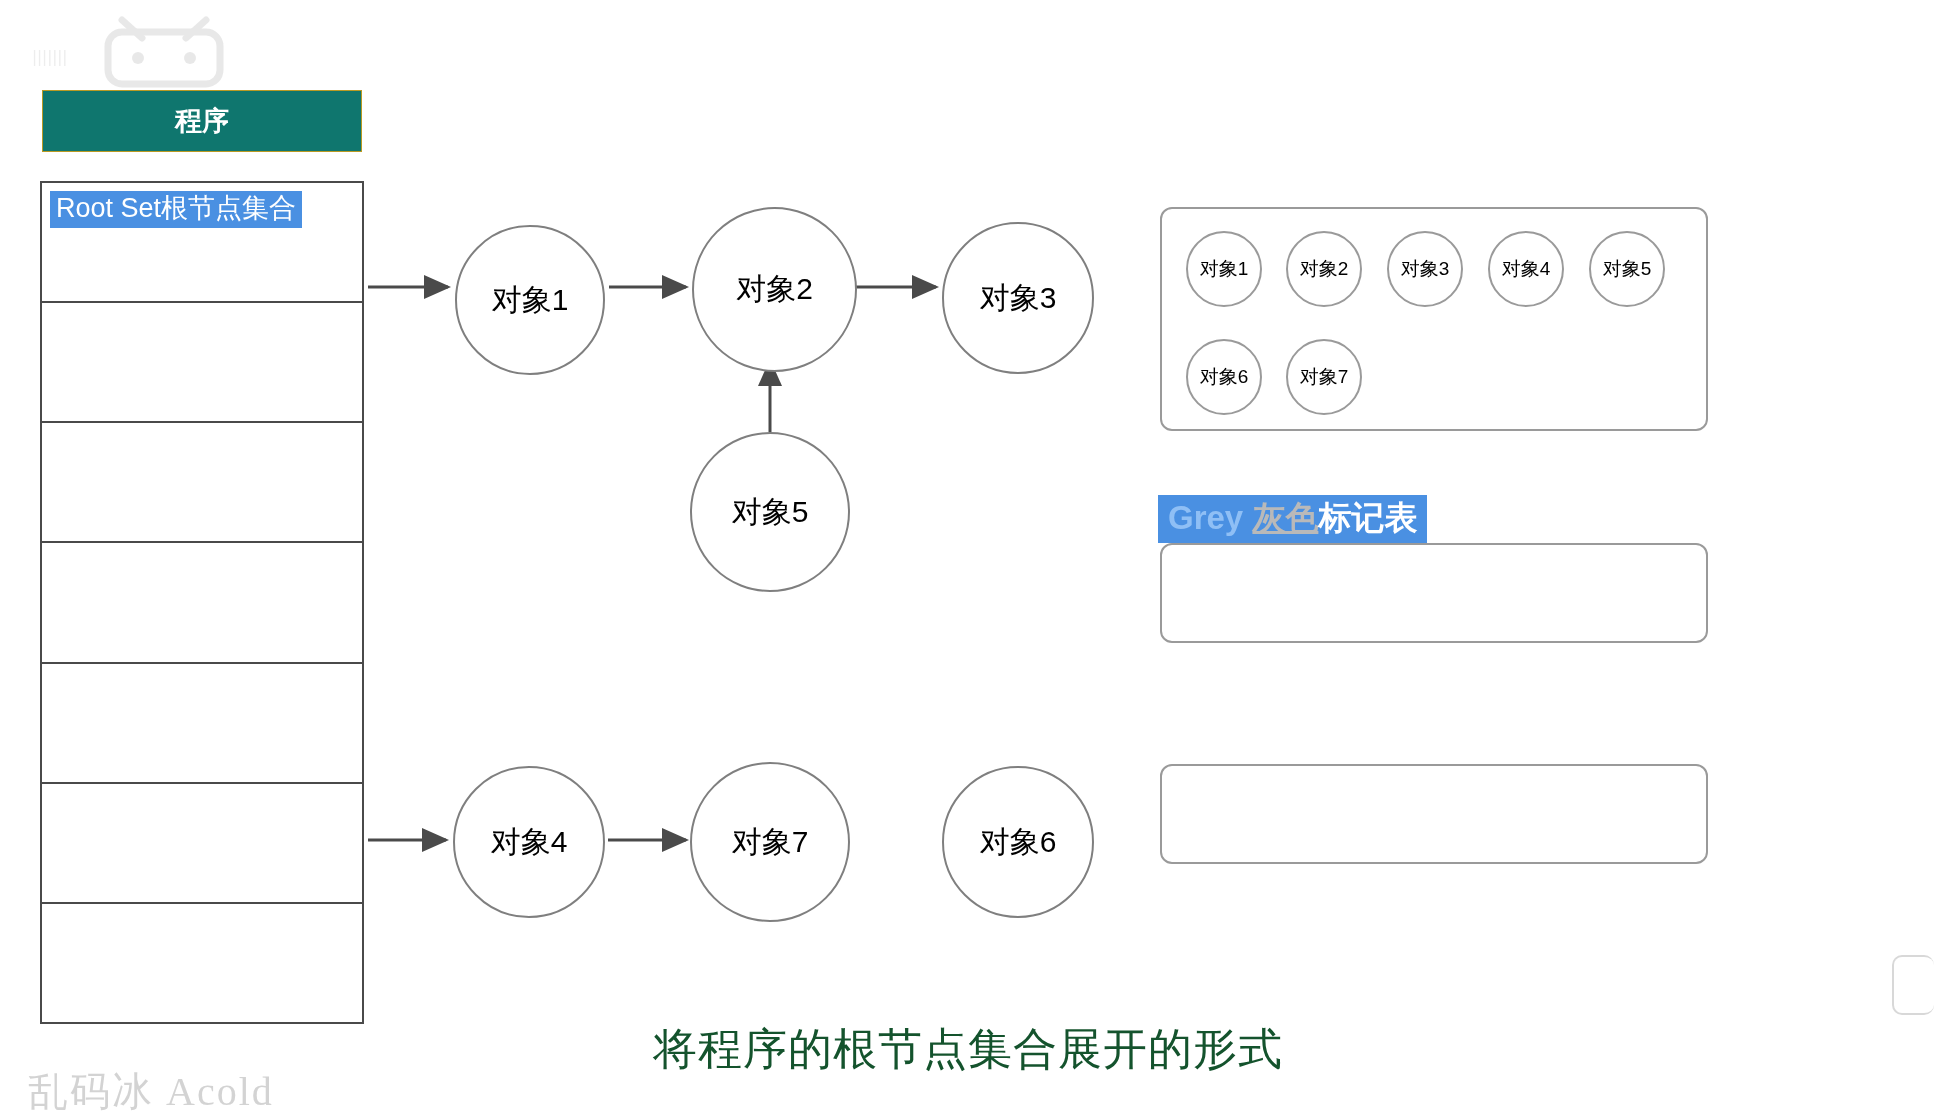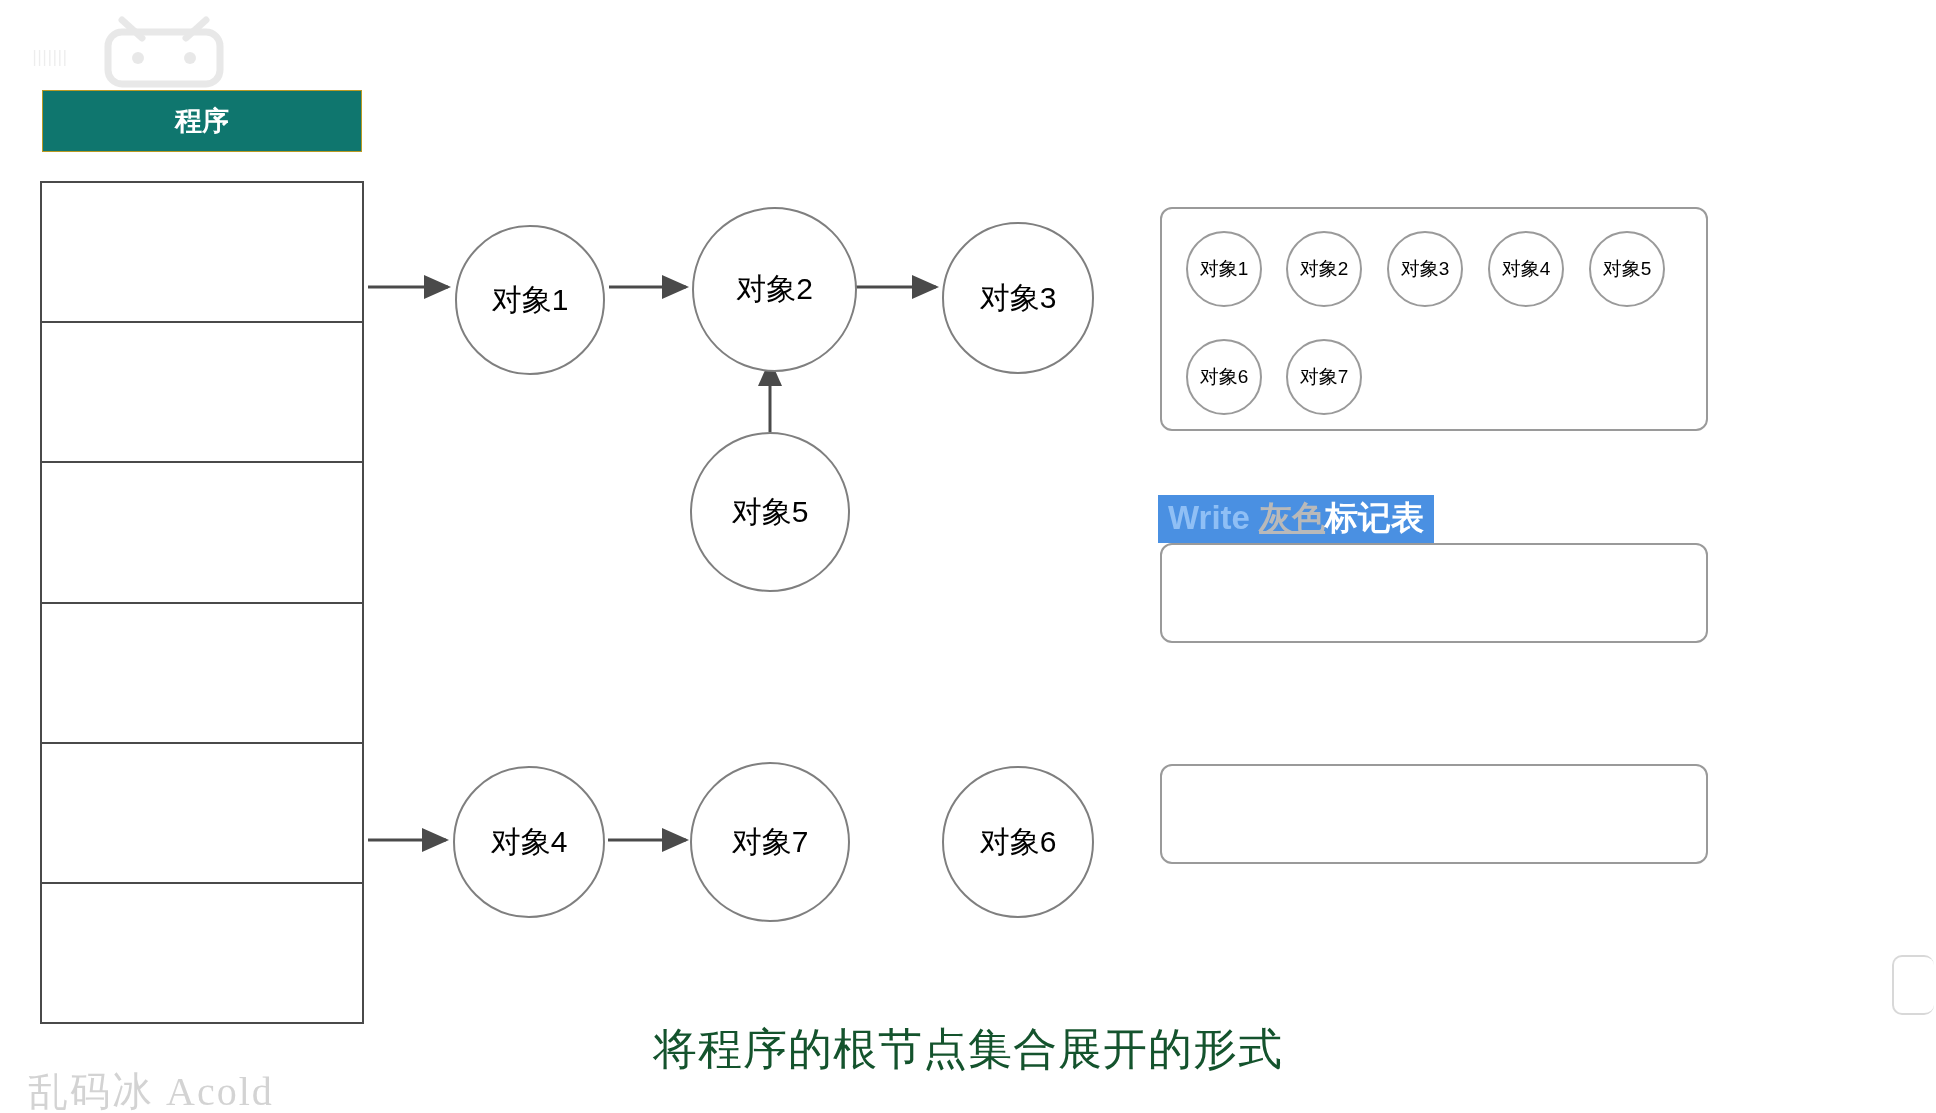--- a/index.html
+++ b/index.html
@@ -193,20 +193,23 @@
         <text x="2" y="52">|||||||</text>
       </g>
     </svg>
   </div>
   <div class="wm-text">乱码冰 Acold</div>
   <div class="wm-right"></div>
 
   <div class="prog-box">程序</div>
 
   <div class="rootset-table">
+    <div class="rootset-row">
+      <div class="rootset-label">Root Set根节点集合</div>
+    </div>
     <div class="rootset-row"></div>
     <div class="rootset-row"></div>
     <div class="rootset-row"></div>
     <div class="rootset-row"></div>
     <div class="rootset-row"></div>
     <div class="rootset-row"></div>
   </div>
 
   <svg class="arrow-svg" xmlns="http://www.w3.org/2000/svg">
     <defs>
@@ -240,21 +243,21 @@
     <div class="chip" style="left:24px;  top:22px;">对象1</div>
     <div class="chip" style="left:124px; top:22px;">对象2</div>
     <div class="chip" style="left:225px; top:22px;">对象3</div>
     <div class="chip" style="left:326px; top:22px;">对象4</div>
     <div class="chip" style="left:427px; top:22px;">对象5</div>
     <div class="chip" style="left:24px;  top:130px;">对象6</div>
     <div class="chip" style="left:124px; top:130px;">对象7</div>
   </div>
 
   <div class="mark-title grey-title" style="left:1158px; top:495px;">
-    <span class="en">Write </span><span class="cn-grey">灰色</span><span class="cn">标记表</span>
+    <span class="en">Grey </span><span class="cn-grey">灰色</span><span class="cn">标记表</span>
   </div>
   <div class="mark-box" style="left:1160px; top:543px; width:548px; height:100px;"></div>
 
   <div class="mark-box" style="left:1160px; top:764px; width:548px; height:100px;"></div>
 
   <div class="caption">将程序的根节点集合展开的形式</div>
 
 </div>
 
 </body></html>

